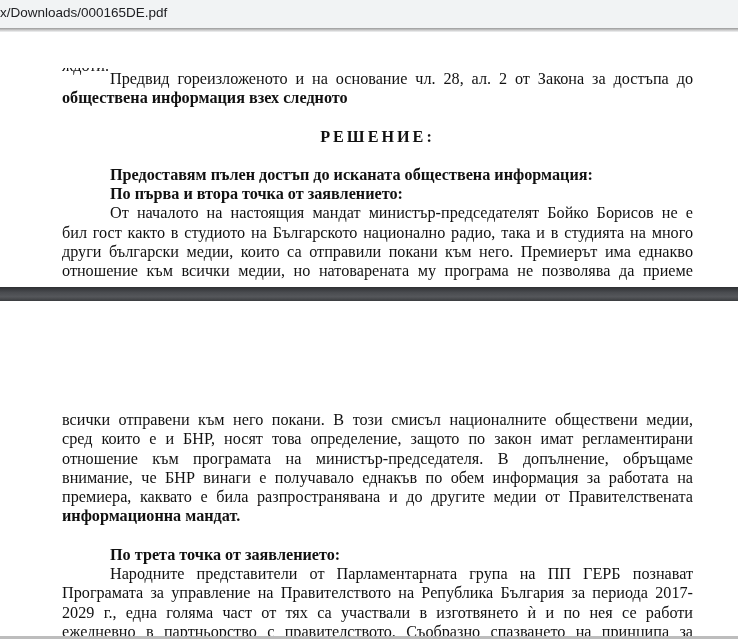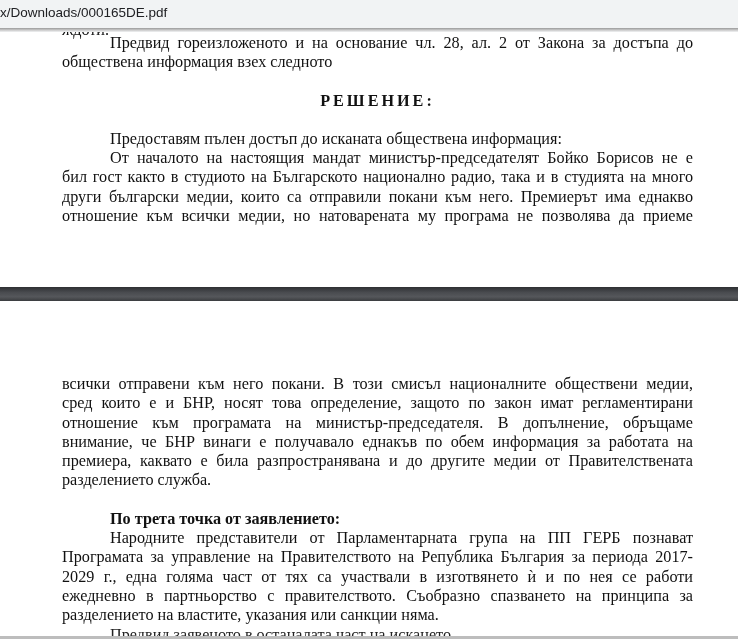--- a/index.html
+++ b/index.html
@@ -15,41 +15,41 @@
     font-family:"Liberation Sans", sans-serif;
     font-size:13.5px; color:#202124;
     line-height:26px; padding-left:0; box-sizing:border-box;
     white-space:nowrap;
   }
   .addressbar-shadow {
     position:absolute; left:0; top:28px; width:738px; height:4px;
     background:linear-gradient(#9a9a9a, #c8c8c8 50%, rgba(255,255,255,0));
   }
   .page {
-    position:absolute; left:0; width:738px; background:#fff; overflow:hidden;
+    position:absolute; left:0; width:738px; background:#fff; overflow:hidden;margin-top:36px;
   }
   .page1 { top:32px; height:255px; }
   .page2 { top:301px; height:362px; }
   .page-gap {
     position:absolute; left:0; top:287px; width:738px; height:14px;
     background:linear-gradient(#2e3033, #4a4c50 40%, #55575b 70%, #3a3c3f);
   }
   .bottom-line {
     position:absolute; left:0; top:636px; width:738px; height:3px;
     background:#bdbdbd;
   }
   .text {
     position:absolute; left:62px; width:631px;
     font-size:16.2px; line-height:19.3px;
   }
   .line {
     display:block; white-space:nowrap; text-align:justify;
     text-align-last:justify; height:19.3px; overflow:hidden;
   }
-  .line.last { text-align-last:left; }
+  .line.last { text-align-last:left;font-weight:bold; }
   .indent { padding-left:48px; }
   .bold { font-weight:bold; }
   .heading {
     display:block; text-align:center; font-weight:bold; letter-spacing:3px;
     height:19.3px;
   }
   .cut-top { position:absolute; left:62px; top:-11px; font-size:16.2px; }
   .cut-bottom {
     position:absolute; left:110px; top:325px; font-size:16.2px; white-space:nowrap;
     color:#222;
@@ -65,37 +65,38 @@
 
 <div class="page page1">
   <span class="cut-top">ждоти.</span>
   <div class="text" style="top:2px;">
     <span class="line indent">Предвид гореизложеното и на основание чл. 28, ал. 2 от Закона за достъпа до</span>
     <span class="line last">обществена информация взех следното</span>
     <span class="line" style="height:19px"></span>
     <span class="heading">РЕШЕНИЕ:</span>
     <span class="line" style="height:19px"></span>
     <span class="line last indent">Предоставям пълен достъп до исканата обществена информация:</span>
+    <span class="line last indent bold">По първа и втора точка от заявлението:</span>
     <span class="line indent">От началото на настоящия мандат министър-председателят Бойко Борисов не е</span>
     <span class="line">бил гост както в студиото на Българското национално радио, така и в студията на много</span>
     <span class="line">други български медии, които са отправили покани към него. Премиерът има еднакво</span>
     <span class="line">отношение към всички медии, но натоварената му програма не позволява да приеме</span>
   </div>
 </div>
 
 <div class="page-gap"></div>
 
 <div class="page page2">
   <div class="text" style="top:74px;">
     <span class="line">всички отправени към него покани. В този смисъл националните обществени медии,</span>
     <span class="line">сред които е и БНР, носят това определение, защото по закон имат регламентирани</span>
     <span class="line">отношение към програмата на министър-председателя. В допълнение, обръщаме</span>
     <span class="line">внимание, че БНР винаги е получавало еднакъв по обем информация за работата на</span>
     <span class="line">премиера, каквато е била разпространявана и до другите медии от Правителствената</span>
-    <span class="line last">разделението служба.</span>
+    <span class="line last">информационна мандат.</span>
     <span class="line" style="height:19px"></span>
     <span class="line last indent bold">По трета точка от заявлението:</span>
     <span class="line indent">Народните представители от Парламентарната група на ПП ГЕРБ познават</span>
     <span class="line">Програмата за управление на Правителството на Република България за периода 2017-</span>
     <span class="line">2029 г., една голяма част от тях са участвали в изготвянето ѝ и по нея се работи</span>
     <span class="line">ежедневно в партньорство с правителството. Съобразно спазването на принципа за</span>
     <span class="line last">разделението на властите, указания или санкции няма.</span>
   </div>
   <span class="cut-bottom">Предвид заявеното в останалата част на искането...</span>
 </div>

